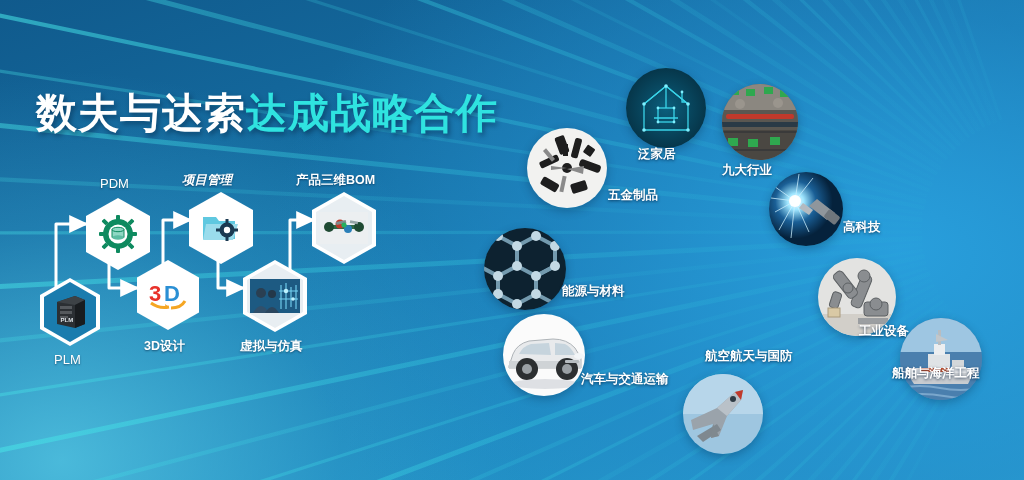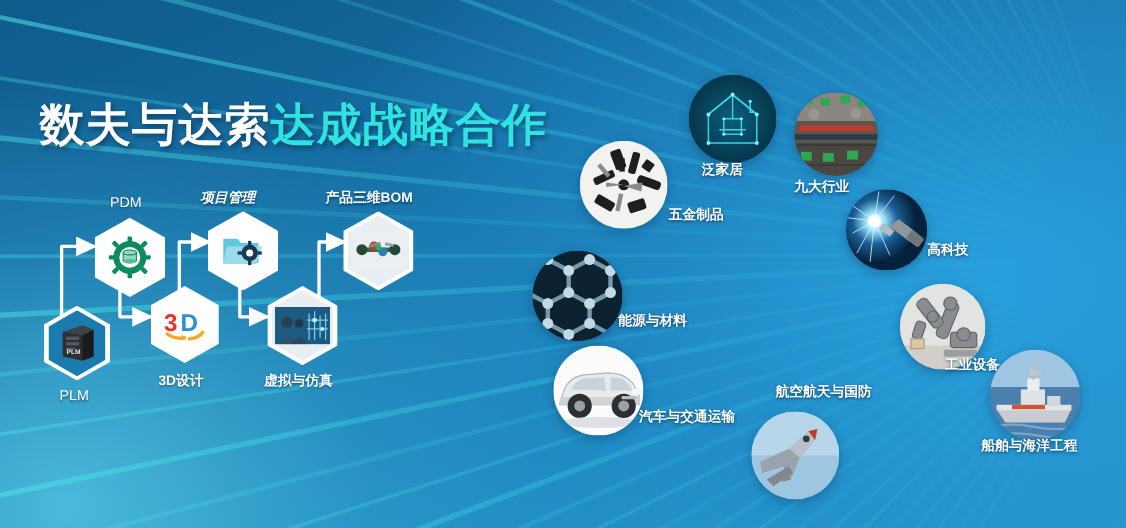--- a/index.html
+++ b/index.html
@@ -481,16 +481,16 @@
         <rect x="34" y="26" width="11" height="11" fill="#eceef0"></rect>
         <rect x="38" y="12" width="3" height="15" fill="#b8bdc1"></rect>
         <rect x="52" y="42" width="12" height="9" fill="#d3d7da"></rect>
         <path d="M36,16 L48,22 L36,24 Z" fill="#c2c7cb"></path>
       </g>
       <g stroke="#8fb8d8" stroke-width="2" opacity="0.7" fill="none">
         <path d="M0,70 Q20,66 40,70 T82,70 M0,78 Q22,74 44,78 T82,78"></path>
       </g>
     </svg>
   </div>
-  <div class="clabel" style="left:861px;top:397px;padding-left:31px;">船舶与海洋工程</div>
+  <div class="clabel" style="left:861px;top:365px;padding-left:31px;">船舶与海洋工程</div>
 
 
 </div>
 
 </body></html>

